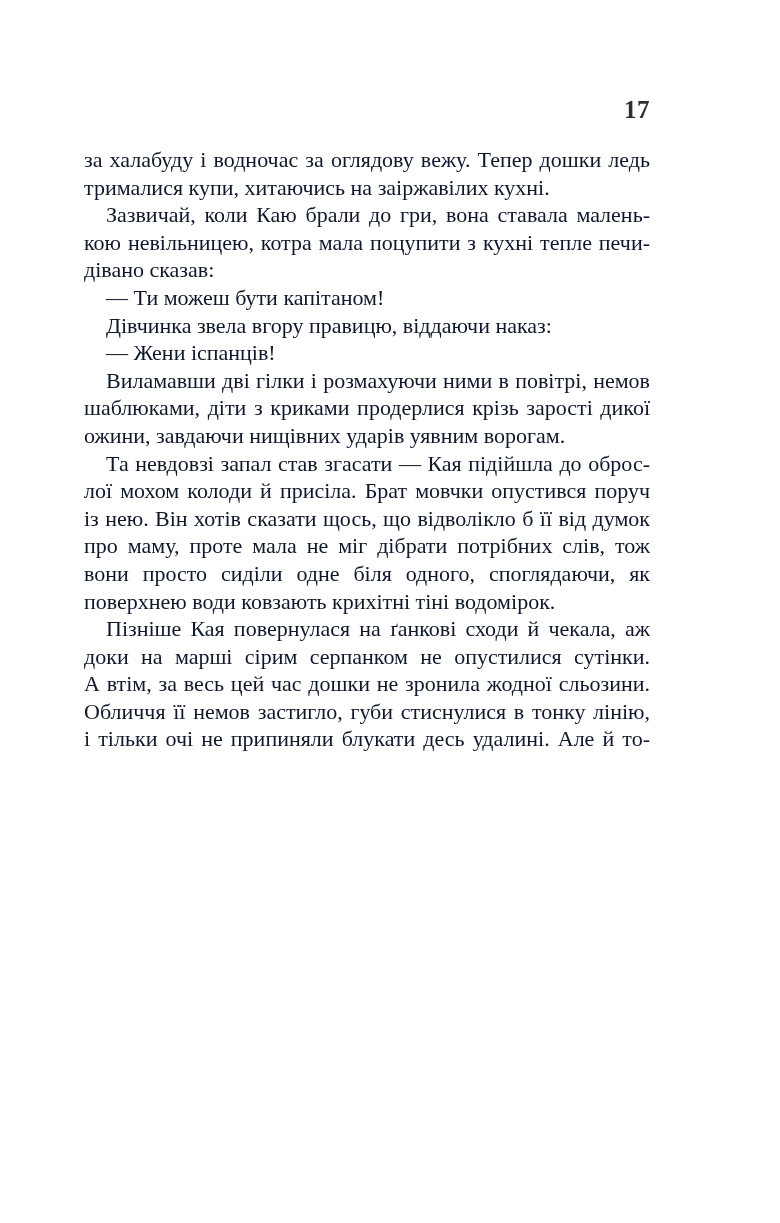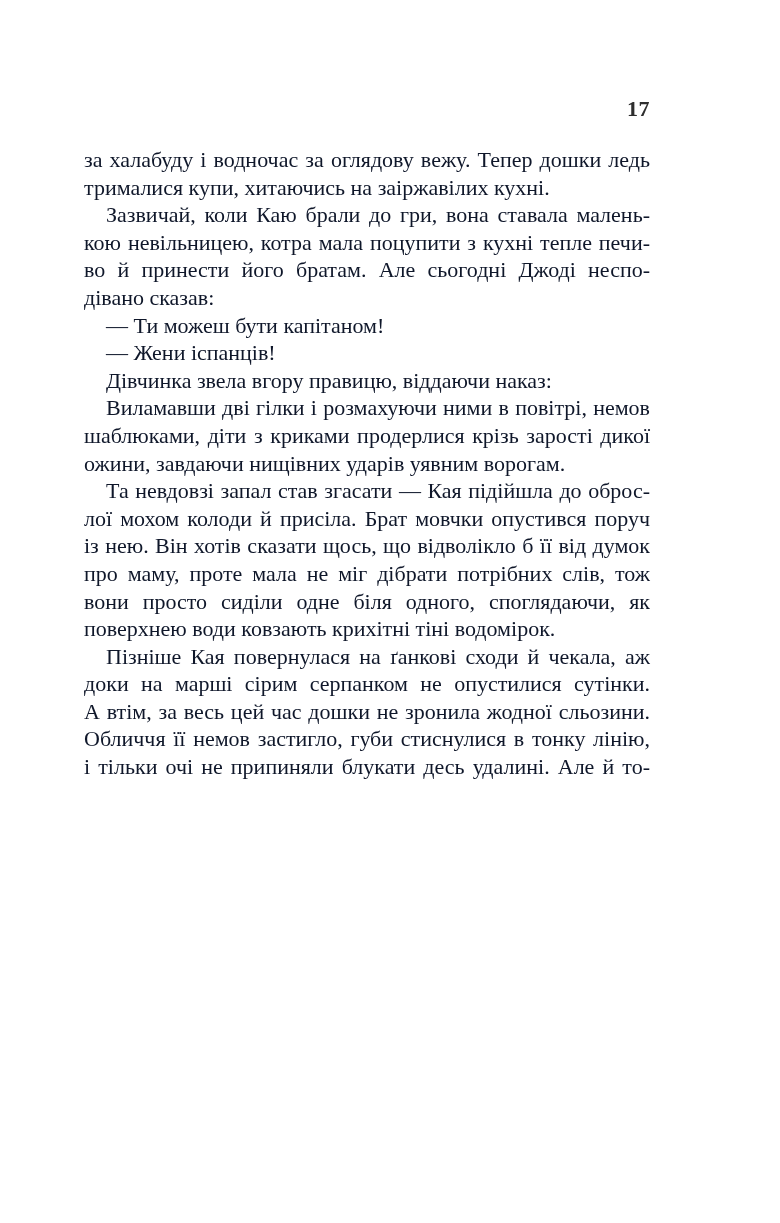--- a/index.html
+++ b/index.html
@@ -20,21 +20,21 @@
     width: 780px;
     height: 1223px;
     background: #ffffff;
   }
   .page-number {
     position: absolute;
     left: 84px;
     top: 96px;
     width: 566px;
     text-align: right;
-    font-size: 22px;
+    font-size: 25px;
     font-weight: bold;
     color: #2e2e2e;
     letter-spacing: 0.5px;
   }
   .body-text {
     position: absolute;
     left: 84px;
     top: 146px;
     width: 566px;
     color: #0f172a;
@@ -63,31 +63,30 @@
 <div class="page">
   <div class="page-number">17</div>
   <div class="body-text" id="body-text">
       <div class="paragraph">
         <div class="line">за халабуду і водночас за оглядову вежу. Тепер дошки ледь</div>
         <div class="line final">трималися купи, хитаючись на заіржавілих кухні.</div>
       </div>
       <div class="paragraph">
         <div class="line indent">Зазвичай, коли Каю брали до гри, вона ставала малень-</div>
         <div class="line">кою невільницею, котра мала поцупити з кухні тепле печи-</div>
-        <div class="line">во й принести його братам. Але сьогодні Джоді неспо-</div>
         <div class="line final">дівано сказав:</div>
       </div>
       <div class="paragraph">
         <div class="line final indent">— Ти можеш бути капітаном!</div>
       </div>
       <div class="paragraph">
-        <div class="line final indent">— Жени іспанців!</div>
+        <div class="line final indent">Дівчинка звела вгору правицю, віддаючи наказ:</div>
       </div>
       <div class="paragraph">
-        <div class="line final indent">Дівчинка звела вгору правицю, віддаючи наказ:</div>
+        <div class="line final indent">— Жени іспанців!</div>
       </div>
       <div class="paragraph">
         <div class="line indent">Виламавши дві гілки і розмахуючи ними в повітрі, немов</div>
         <div class="line">шаблюками, діти з криками продерлися крізь зарості дикої</div>
         <div class="line final">ожини, завдаючи нищівних ударів уявним ворогам.</div>
       </div>
       <div class="paragraph">
         <div class="line indent">Та невдовзі запал став згасати — Кая підійшла до оброс-</div>
         <div class="line">лої мохом колоди й присіла. Брат мовчки опустився поруч</div>
         <div class="line">із нею. Він хотів сказати щось, що відволікло б її від думок</div>

